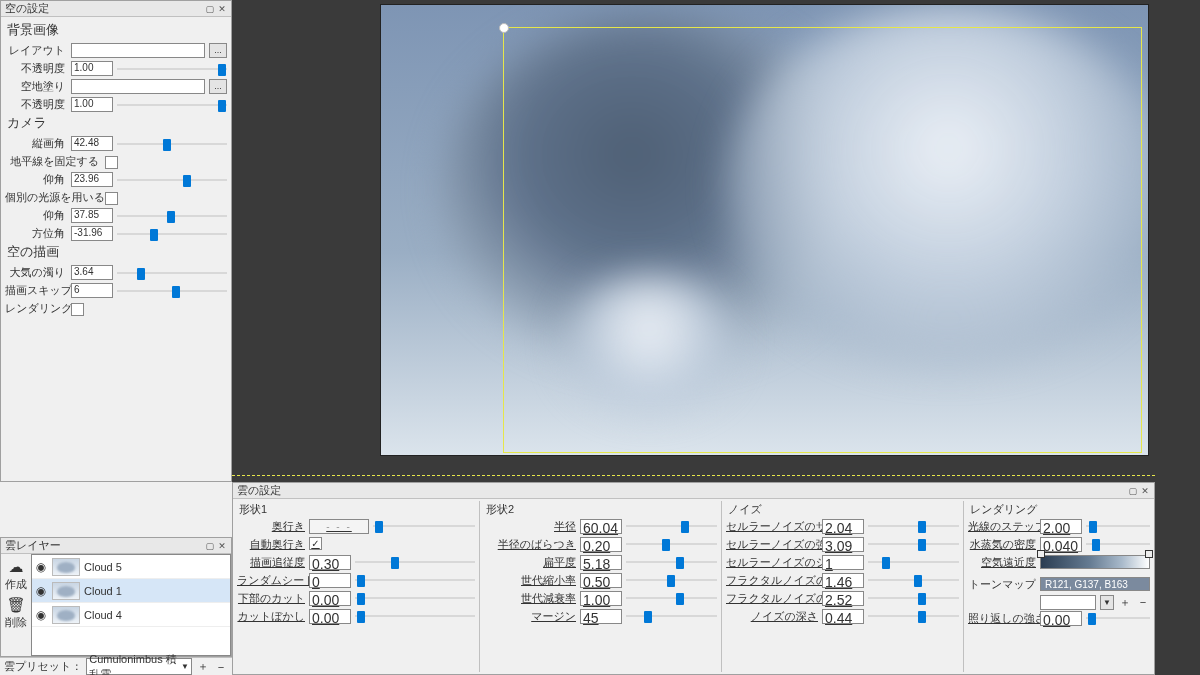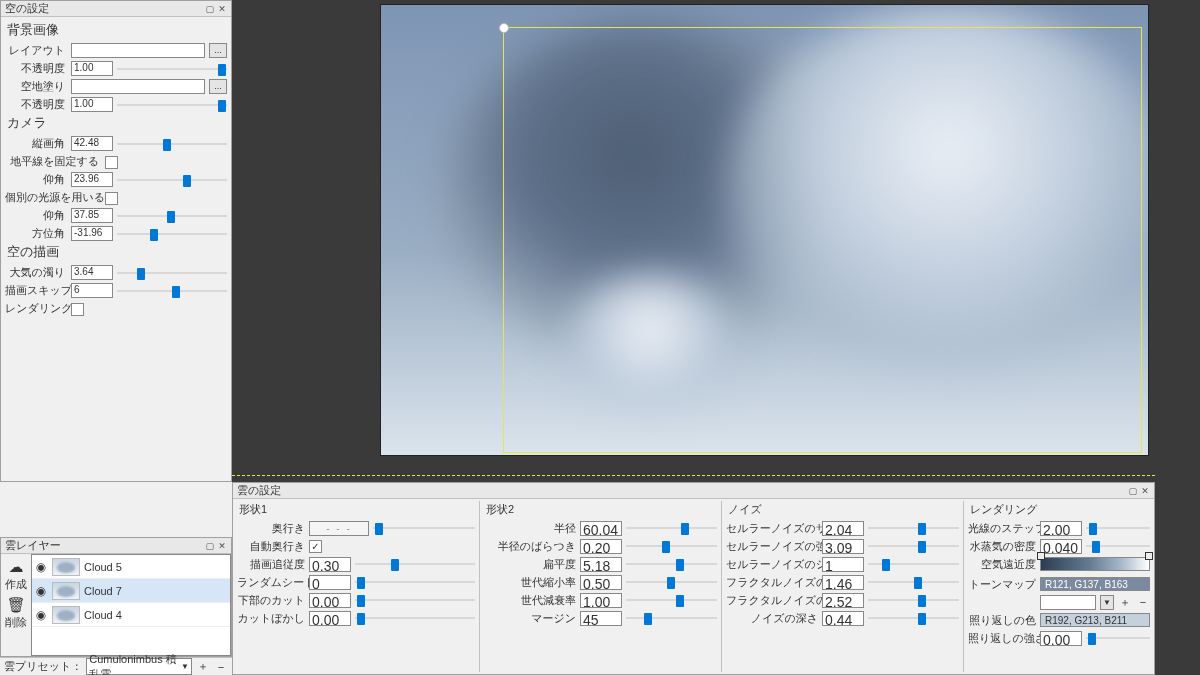--- a/index.html
+++ b/index.html
@@ -62,21 +62,21 @@
   .layer-thumb::after{content:"";position:absolute;left:4px;top:3px;width:18px;height:11px;background:#9fb0c4;border-radius:50% 50% 45% 45%;filter:blur(1px);}
   .preset-row{display:flex;align-items:center;gap:4px;padding:0 4px;border-top:1px solid var(--header-border);}
   .preset-select{flex:1;height:17px;background:var(--input-bg);border:1px solid var(--input-border);padding:0 2px;display:flex;align-items:center;justify-content:space-between;}
   .pm-btn{width:14px;height:14px;display:flex;align-items:center;justify-content:center;cursor:pointer;}
   
   #cloud-panel{grid-column:2;grid-row:2;display:flex;flex-direction:column;}
   .cols{flex:1;display:grid;grid-template-columns:238px 238px 238px 1fr;gap:4px;padding:2px 4px;}
   .col{border-left:1px solid var(--header-border);padding-left:4px;position:relative;}
   .col:first-child{border-left:none;padding-left:0;}
   .col-title{padding:1px 0 2px 2px;}
-  .cprop{display:flex;align-items:center;height:18px;gap:4px;}
+  .cprop{display:flex;height:18px;gap:4px;text-decoration:underline;}
   .cprop .lbl{width:92px;text-align:right;white-space:nowrap;}
   .cprop .lbl.s{width:68px;}
   .cprop .val{width:42px;height:15px;background:var(--input-bg);border:1px solid var(--input-border);padding:0 2px;font-size:14px;}
   .cprop .slider{flex:1;}
   .depth-disp{width:60px;height:15px;border:1px solid var(--input-border);background:#f4f4f4;display:flex;align-items:center;justify-content:center;font-size:10px;letter-spacing:2px;color:#999;}
   
   .grad-bar{flex:1;height:14px;border:1px solid var(--input-border);background:linear-gradient(to right,#2b3d52 0%,#657b92 45%,#a9bacb 75%,#ffffff 100%);position:relative;}
   .grad-bar .stop{position:absolute;top:-6px;width:8px;height:8px;border:1px solid #333;background:#eee;}
   .swatch{height:14px;border:1px solid var(--input-border);padding:0 4px;display:flex;align-items:center;font-size:10px;}
   .swatch.dk{background:#7b8a9e;color:#fff;width:110px;}
@@ -229,21 +229,21 @@
         </div>
         <div class="layers-list">
           <div class="layer-row">
             <span class="eye">◉</span>
             <span class="layer-thumb"></span>
             <span>Cloud 5</span>
           </div>
           <div class="layer-row sel">
             <span class="eye">◉</span>
             <span class="layer-thumb"></span>
-            <span>Cloud 7</span>
+            <span>Cloud 1</span>
           </div>
           <div class="layer-row">
             <span class="eye">◉</span>
             <span class="layer-thumb"></span>
             <span>Cloud 4</span>
           </div>
         </div>
       </div>
     </div>
     <div class="preset-row">
@@ -448,24 +448,20 @@
           <span class="lbl s" style="width:68px;text-align:right">トーンマップ</span>
           <span class="swatch dk">R121, G137, B163</span>
         </div>
         <div class="tonemap-row">
           <span style="width:68px"></span>
           <span style="flex:1;height:15px;background:#fff;border:1px solid var(--input-border)"></span>
           <span class="drop">▼</span>
           <span class="pm-btn">＋</span>
           <span class="pm-btn">−</span>
         </div>
-        <div class="tonemap-row">
-          <span class="lbl s" style="width:68px;text-align:right">照り返しの色</span>
-          <span class="swatch lt">R192, G213, B211</span>
-        </div>
         <div class="cprop">
             <span class="lbl s">照り返しの強さ</span>
             <span class="val">0.00</span>
             <span class="slider">
               <span class="track"></span>
               <span class="thumb" style="left:3%"></span>
             </span>
           </div>
       </div>
     </div>

